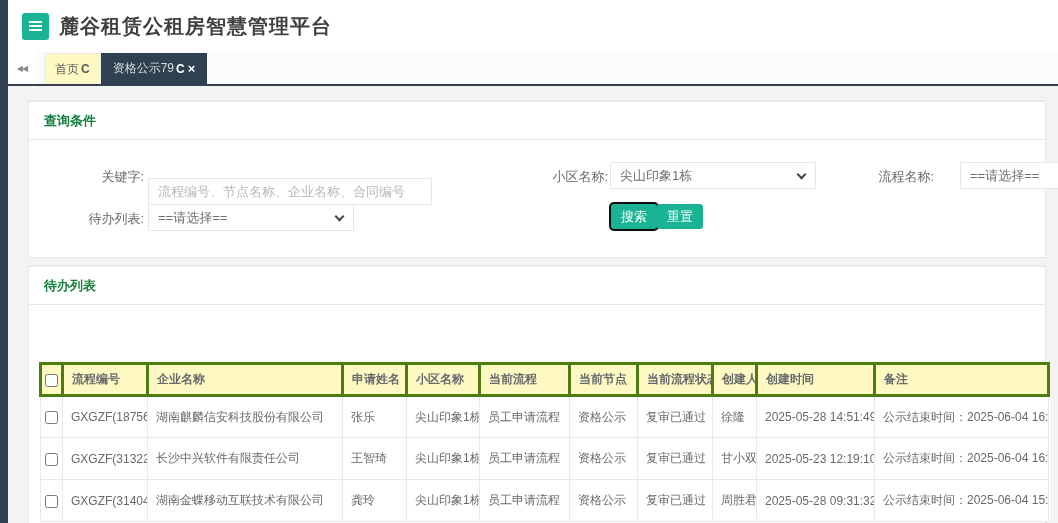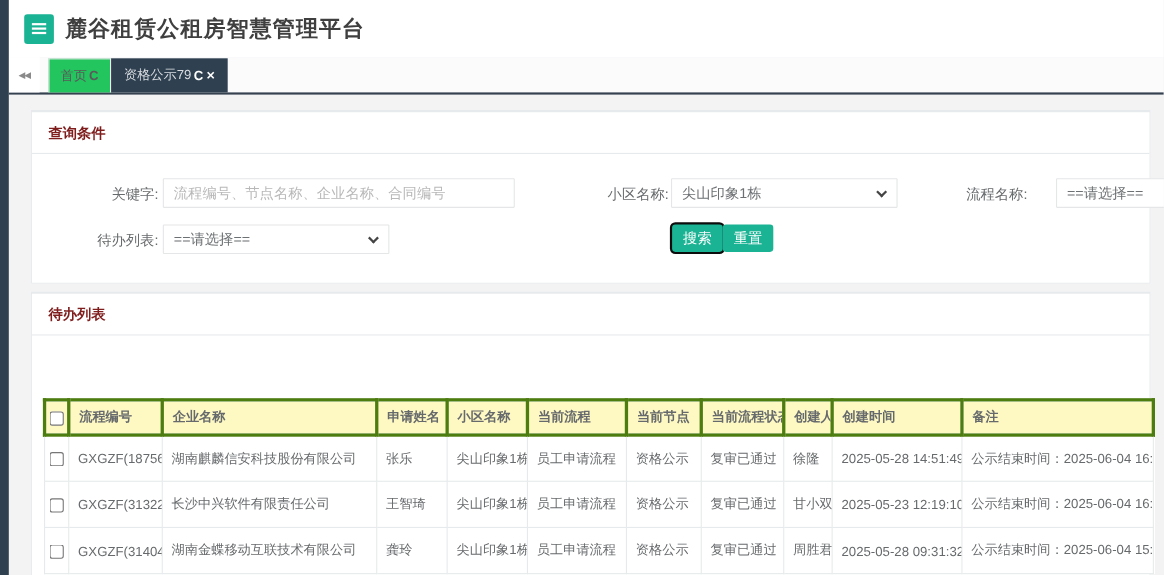--- a/index.html
+++ b/index.html
@@ -18,32 +18,32 @@
   .menu-btn { width:27px; height:27px; background:#1ab394; border-radius:3px; display:flex; align-items:center; justify-content:center; cursor:pointer; flex:0 0 auto; }
   .hamburger { display:block; width:13px; height:2px; background:#fff; position:relative; }
   .hamburger::before, .hamburger::after { content:""; position:absolute; left:0; width:13px; height:2px; background:#fff; }
   .hamburger::before { top:-4px; } .hamburger::after { top:4px; }
   .app-title { margin-left:10px; font-size:20px; font-weight:700; color:#3f3f3f; letter-spacing:1px; white-space:nowrap; }
 
   
   .tabbar { position:absolute; left:8px; top:52px; width:1050px; height:34px; background:#fbfbfc; border-bottom:2px solid #364150; display:flex; align-items:stretch; }
   .tab-collapse { width:28px; display:flex; align-items:center; justify-content:center; color:#8a8a8a; font-size:8px; letter-spacing:-1px; cursor:pointer; background:#fff; }
   .tab { display:flex; align-items:center; padding:0 10px; font-size:12px; margin-top:1px; cursor:pointer; white-space:nowrap; }
-  .tab-home { background:#22c55e; border:1px solid #ececec; border-bottom:none; color:#5a5a5a; margin-left:8px;align-items:center; }
+  .tab-home { background:#fef9c3; border:1px solid #ececec; border-bottom:none; color:#5a5a5a; margin-left:8px;align-items:center; }
   .tab-active { background:#2f4050; color:#d9dce0; padding:0 12px; }
   .icon-refresh { font-weight:700; font-size:12px; margin-left:2px; }
   .tab-home .icon-refresh { color:#5a5a5a; }
   .tab-active .icon-refresh { color:#fff; }
   .icon-close { font-weight:700; color:#fff; font-size:13px; margin-left:3px; line-height:1; }
 
   
   .content { position:absolute; left:8px; top:86px; width:1050px; height:437px; }
 
   .panel { position:absolute; background:#fff; border:1px solid #e7eaec; border-top:2px solid #e7eaec; }
-  .panel-title { height:38px; line-height:38px; padding:0 15px; font-size:13px; font-weight:700; color:#7f1d1d; border-bottom:1px solid #e7eaec; }
+  .panel-title { height:38px; line-height:38px; padding:0 15px; font-size:13px; font-weight:700; color:#15803d; border-bottom:1px solid #e7eaec; }
 
   .panel-query { left:20px; top:14px; width:1018px; height:158px; overflow:visible; }
   .panel-list  { left:20px; top:179px; width:1018px; height:262px; }
 
   .fld-label { position:absolute; font-size:13px; font-weight:400; color:#676a6c; text-align:right; white-space:nowrap; }
   .txt-input { position:absolute; height:27px; border:1px solid #e5e6e7; border-radius:1px; font-size:13px; color:#676a6c; padding:0 9px; font-family:"Liberation Sans",sans-serif; background:#fff; }
   .txt-input::placeholder { color:#b8b8b8; opacity:1; }
   .sel-box { position:absolute; height:27px; border:1px solid #e5e6e7; border-radius:1px; background:#fff; font-size:13px; color:#6d7073; display:flex; align-items:center; padding:0 24px 0 9px; cursor:pointer; white-space:nowrap; }
   .chev { position:absolute; right:10px; top:8px; width:7px; height:7px; border-right:2px solid #444; border-bottom:2px solid #444; transform:rotate(45deg); }
 
@@ -83,21 +83,21 @@
     <span class="icon-close">×</span>
   </div>
 </div>
 
 <div class="content">
 
   <div class="panel panel-query">
     <div class="panel-title">查询条件</div>
 
     <div class="fld-label" style="left:10px; top:66px; width:105px;">关键字:</div>
-    <input class="txt-input" style="left: 119px; top: 60px; width: 320px;" placeholder="流程编号、节点名称、企业名称、合同编号">
+    <input class="txt-input" style="left: 119px; top: 76px; width: 284px;" placeholder="流程编号、节点名称、企业名称、合同编号">
 
     <div class="fld-label" style="left:484px; top:66px; width:95px;">小区名称:</div>
     <div class="sel-box" style="left:581px; top:60px; width:206px;">
       <span>尖山印象1栋</span>
       <span class="chev"></span>
     </div>
 
     <div class="fld-label" style="left:810px; top:66px; width:95px;">流程名称:</div>
     <div class="sel-box" style="left:931px; top:60px; width:206px;">
       <span>==请选择==</span>

